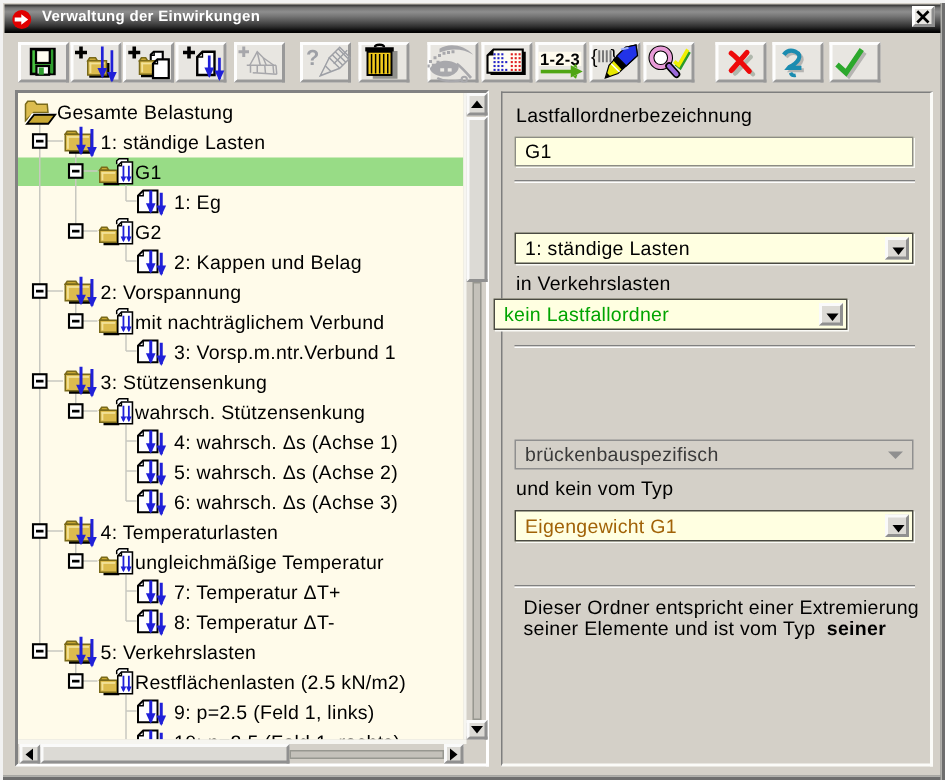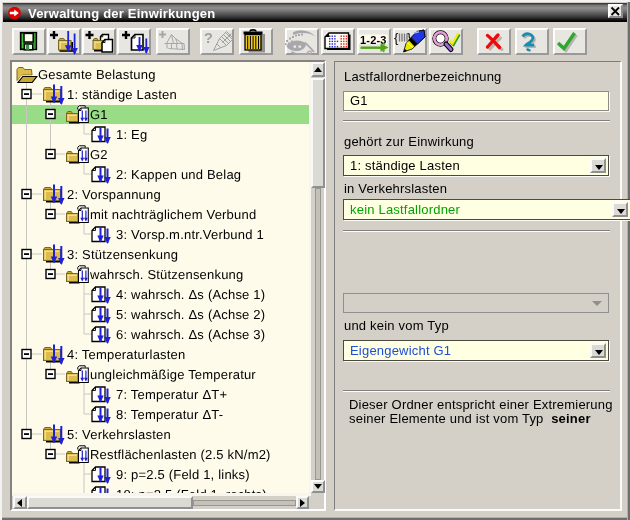--- a/index.html
+++ b/index.html
@@ -3,21 +3,21 @@
 html,body{margin:0;padding:0;} *{-webkit-font-smoothing:antialiased;}
 #w{position:relative;width:630px;height:520px;background:#D4D0C8;overflow:hidden;
    font-family:"Liberation Sans",sans-serif;font-size:13px;letter-spacing:0.2px;color:#000;}
 .abs{position:absolute;}
 .fT{left:0;top:0;width:630px;height:2px;background:#F2F2F2;}
 .fL{left:0;top:0;width:2px;height:520px;background:#F2F2F2;}
 .fB{left:0;top:517px;width:630px;height:3px;background:#6E6E6E;border-top:1px solid #B0B0AC;box-sizing:border-box;}
 .fR{left:627px;top:0;width:3px;height:520px;background:#6E6E6E;border-left:1px solid #B0B0AC;box-sizing:border-box;}
 #title{left:3px;top:3px;width:624px;height:19px;
  background:linear-gradient(to bottom,#2a2a2a 0%,#757575 12%,#8e8e8e 26%,#787878 40%,#565656 58%,#2e2e2e 78%,#050505 94%,#000 100%);}
-#title .txt{position:absolute;left:25px;top:3px;color:#fff;font-weight:bold;font-size:13px;letter-spacing:0.2px;}
+#title .txt{position:absolute;left:25px;top:3px;color:#fff;font-weight:bold;font-size:10px;letter-spacing:0.2px;}
 #xbtn{left:608px;top:4px;width:15px;height:14px;background:#E8E6E2;
  border:2px solid;border-color:#fff #8c8c8c #8c8c8c #fff;box-sizing:border-box;}
 .tb{top:28px;height:27px;background:#E8E6E1;border:2px solid;border-color:#FDFDFD #999 #999 #FDFDFD;box-sizing:border-box;}
 #treebox{left:10px;top:60px;width:316px;height:451px;border:2px solid;border-color:#828282 #fff #fff #828282;box-sizing:border-box;background:#D4D0C8;}
 #treebg{left:12px;top:62px;width:297px;height:431px;background:#FFFBEA;overflow:hidden;}
 .sbtn{background:#DCDAD5;border:2px solid;border-color:#FAFAFA #909090 #909090 #FAFAFA;box-sizing:border-box;}
 .sthumb{background:#DCDAD5;border:2px solid;border-color:#FAFAFA #909090 #909090 #FAFAFA;box-sizing:border-box;}
 .groove{background:#C4C1BA;border:1px solid #979790;box-sizing:border-box;}
 .tri{width:0;height:0;position:absolute;}
 #rp{left:334px;top:61px;width:288px;height:450px;border:solid;border-width:1px 2px 2px 1px;border-color:#7E7E7E #FBFBF8 #FBFBF8 #7E7E7E;box-sizing:border-box;background:#D4D0C8;}
@@ -540,40 +540,40 @@
 <div class="abs sthumb" style="left:27px;top:496px;width:166px;height:13px"></div>
 <div class="abs groove" style="left:193px;top:499.5px;width:103px;height:6px"></div>
 <div class="abs sbtn" style="left:296px;top:496px;width:13px;height:13px"></div>
 <div class="abs tri" style="left:300px;top:499px;border-top:4px solid transparent;border-bottom:4px solid transparent;border-left:5px solid #000"></div>
 <div class="abs" id="rp"></div>
 <div class="abs lbl" style="left:344px;top:69px">Lastfallordnerbezeichnung</div>
 <div class="abs fieldin" style="left:343px;top:91px;width:266px;height:20px">
       <div class="ftxt" style="line-height:18px">G1</div>
     </div>
 <div class="abs sep" style="left:343px;top:120px;width:267px"></div>
-<div class="abs lbl" style="left:344px;top:134px">gehört zur Einwirkung</div>
 <div class="abs field" style="left:343px;top:155px;width:266px;height:21px">
       <div class="ftxt" style="color:#000">1: ständige Lasten</div>
       <div class="cbtn">
         <div class="tri" style="left:2.5px;top:5px;border-left:4.5px solid transparent;border-right:4.5px solid transparent;border-top:5.5px solid #000"></div>
       </div>
     </div>
 <div class="abs lbl" style="left:344px;top:181px">in Verkehrslasten</div>
-<div class="abs field" style="left:343px;top:199px;width:288px;height:21px">
+<div class="abs field" style="left:329px;top:199px;width:236px;height:21px">
       <div class="ftxt" style="color:#00A400">kein Lastfallordner</div>
       <div class="cbtn">
         <div class="tri" style="left:2.5px;top:5px;border-left:4.5px solid transparent;border-right:4.5px solid transparent;border-top:5.5px solid #000"></div>
       </div>
     </div>
 <div class="abs sep" style="left:343px;top:230px;width:267px"></div>
 <div class="abs" style="left:343px;top:293px;width:266px;height:20px;background:#D4D0C8;border:1px solid #8F8F8F;box-sizing:border-box">
+      <div class="ftxt" style="color:#3A3A3A;line-height:18px">brückenbauspezifisch</div>
       <div class="tri" style="right:6px;top:7px;border-left:5px solid transparent;border-right:5px solid transparent;border-top:5.5px solid #8F8F8F"></div>
     </div>
 <div class="abs lbl" style="left:344px;top:318px">und kein vom Typ</div>
 <div class="abs field" style="left:343px;top:340px;width:266px;height:21px">
-      <div class="ftxt" style="color:#1d4ed8">Eigengewicht G1</div>
+      <div class="ftxt" style="color:#a16207">Eigengewicht G1</div>
       <div class="cbtn">
         <div class="tri" style="left:2.5px;top:5px;border-left:4.5px solid transparent;border-right:4.5px solid transparent;border-top:5.5px solid #000"></div>
       </div>
     </div>
 <div class="abs sep" style="left:343px;top:390px;width:267px"></div>
 <div class="abs" style="left:349px;top:398px;line-height:14px">Dieser Ordner entspricht einer Extremierung<br>seiner Elemente und ist vom Typ&nbsp; <b>seiner</b></div>
 </div>
 
 </body></html>

